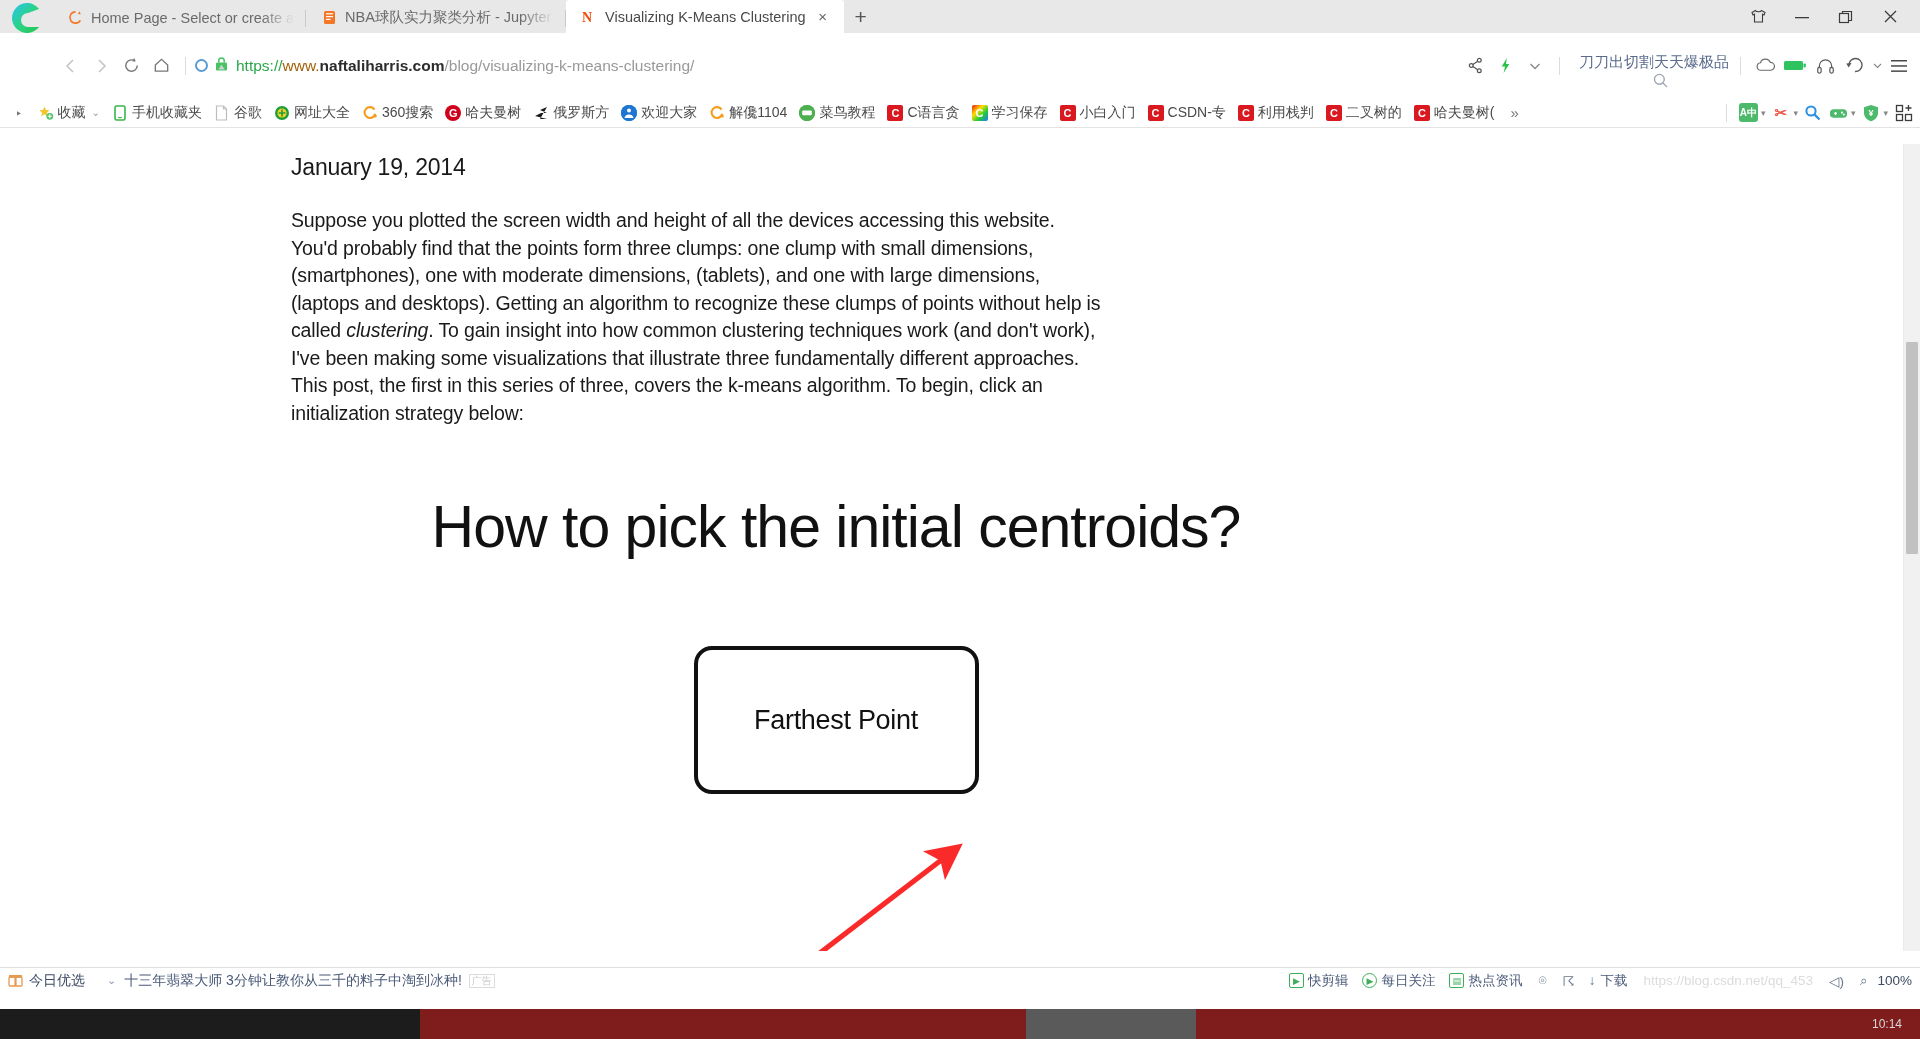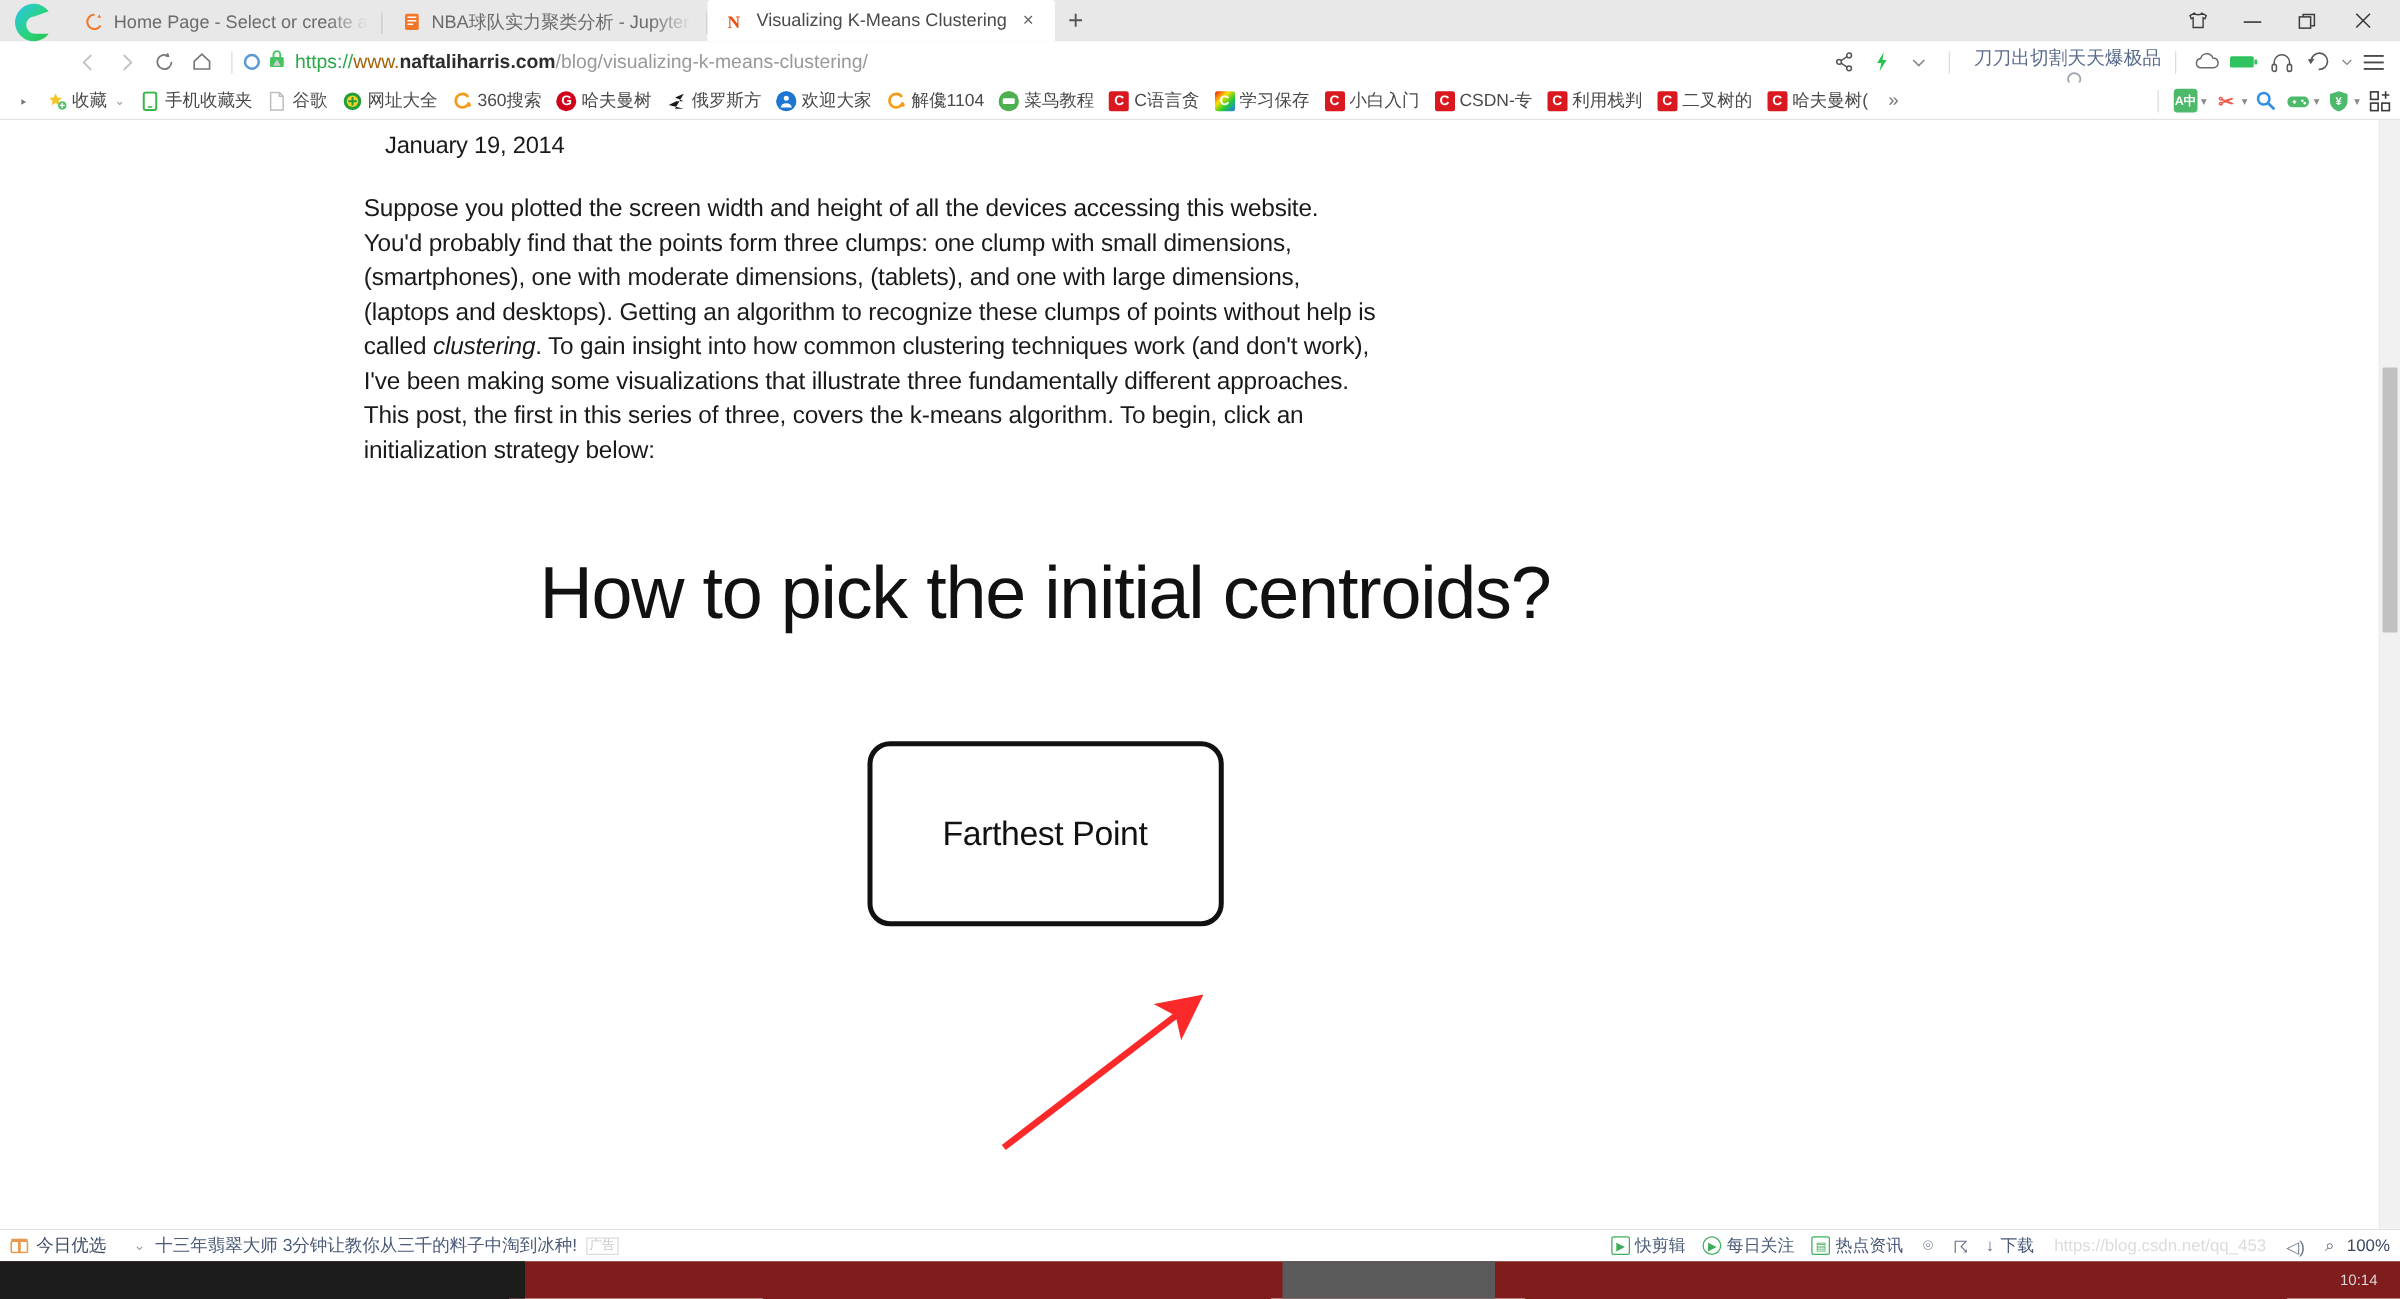--- a/index.html
+++ b/index.html
@@ -12,20 +12,21 @@
     background: #ffffff;
   }
 
   #app {
     width: 1920px;
     height: 1039px;
     position: relative;
     display: flex;
     flex-direction: column;
     background: #ffffff;
+    gap: 16px;
   }
 
   
   .tabstrip {
     height: 33px;
     background: #e8e8e8;
     display: flex;
     align-items: flex-end;
     position: relative;
     flex: 0 0 33px;
@@ -216,26 +217,25 @@
     position: relative;
     padding-top: 4px;
     background: #ffffff;
   }
   .content {
     width: 810px;
     margin-left: 291px;
     font-family: "Liberation Sans", sans-serif;
   }
   .post-date {
-    font-size: 19px;
+    font-size: 23px;
     color: #1a1a1a;
     margin-top: 6px;
     margin-bottom: 26px;
     letter-spacing: -0.2px;
-    margin-left: 17px;
   }
   .post-body {
     font-size: 19.5px;
     line-height: 27.5px;
     color: #1a1a1a;
     letter-spacing: -0.15px;
   }
   .post-body em { font-style: italic; }
 
   .big-heading {

